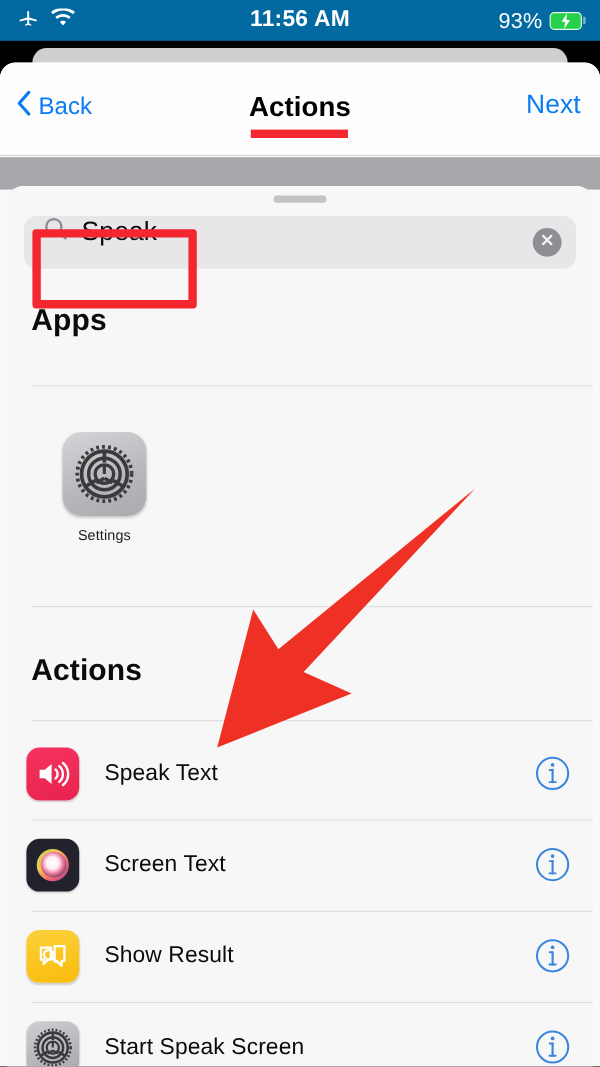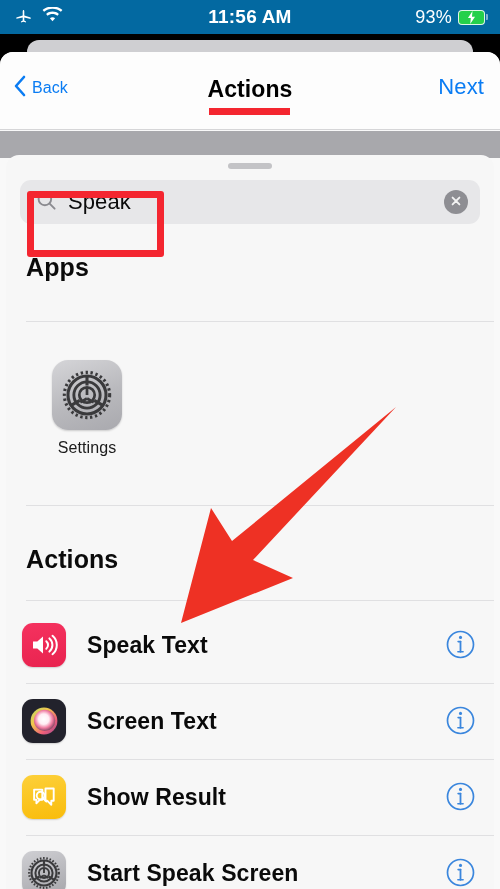--- a/index.html
+++ b/index.html
@@ -50,21 +50,21 @@
     background:#f9f9f9; border-radius:13px 13px 0 0; overflow:hidden;
   }
   .navbar {
     position:relative; height:78px; width:500px;
     background:#fdfdfd;
     border-bottom:1px solid #d6d6d8;
   }
   .nav-back {
     position:absolute; left:13px; top:22px;
     display:flex; align-items:center; gap:5px;
-    color:#0a7cf3; font-size:16px; letter-spacing:.1px;
+    color:#0a7cf3; font-size:20px; letter-spacing:.1px;
   }
   .chev { display:block; }
   .nav-title {
     position:absolute; left:0; width:500px; top:24px;
     text-align:center; font-size:23px; font-weight:700; color:#000;
     letter-spacing:.1px;
   }
   .nav-title-underline {
     position:absolute; left:209px; top:56px; width:81px; height:7px;
     background:#f42630;
@@ -88,21 +88,21 @@
   .grabber {
     position:absolute; left:222px; top:8px; width:44px; height:6px;
     border-radius:3px; background:#c3c3c6;
   }
 
   
   .search-wrap { position:absolute; left:14px; top:25px; width:460px; height:44px; }
   .searchfield {
     position:absolute; left:0; top:0; width:460px; height:44px;
     background:#e7e7e9; border-radius:11px;
-    display:flex; align-items:center;
+    display:flex; 
   }
   .search-icon { margin-left:16px; margin-right:11px; flex:0 0 auto; }
   .search-value { font-size:22px; color:#0b0b0b; letter-spacing:.1px; }
   .clear-btn {
     position:absolute; right:12px; top:10px; width:24px; height:24px;
     border-radius:50%; background:#8e8e93;
     display:flex; align-items:center; justify-content:center;
   }
   .search-highlight {
     position:absolute; left:7px; top:11px; width:137px; height:66px;
@@ -119,35 +119,35 @@
   }
 
   
   .app-tile { position:absolute; left:38px; width:86px; text-align:center; }
   .app-icon {
     width:70px; height:70px; margin:0 auto; border-radius:16px;
     background:linear-gradient(160deg,#d5d5d8 0%,#b9b9bd 55%,#a9a9ae 100%);
     display:flex; align-items:center; justify-content:center;
     box-shadow:0 1px 2px rgba(0,0,0,.18);
   }
-  .app-label { margin-top:9px; font-size:16px; color:#1b1b1b; letter-spacing:.1px; }
+  .app-label { margin-top:9px; font-size:12px; color:#1b1b1b; letter-spacing:.1px; }
 
   
   .row {
     position:absolute; left:0; width:488px; height:76px;
     display:flex; align-items:center;
   }
   .row-icon {
     margin-left:16px; width:44px; height:44px; border-radius:11px;
     flex:0 0 auto; display:flex; align-items:center; justify-content:center;
     overflow:hidden; position:relative;
     box-shadow:0 1px 1.5px rgba(0,0,0,.16);
   }
   .row-label {
-    margin-left:21px; font-size:23px; font-weight:700; color:#0a0a0a; letter-spacing:.1px;
+    margin-left:21px; font-size:19px; font-weight:400; color:#0a0a0a; letter-spacing:.1px;
   }
   .row-info { position:absolute; right:19px; top:23px; }
 
   
   .arrow-svg { position:absolute; left:0; top:0; width:500px; height:889px; pointer-events:none; }
 </style>
 </head>
 <body>
 
 <div id="screen">

